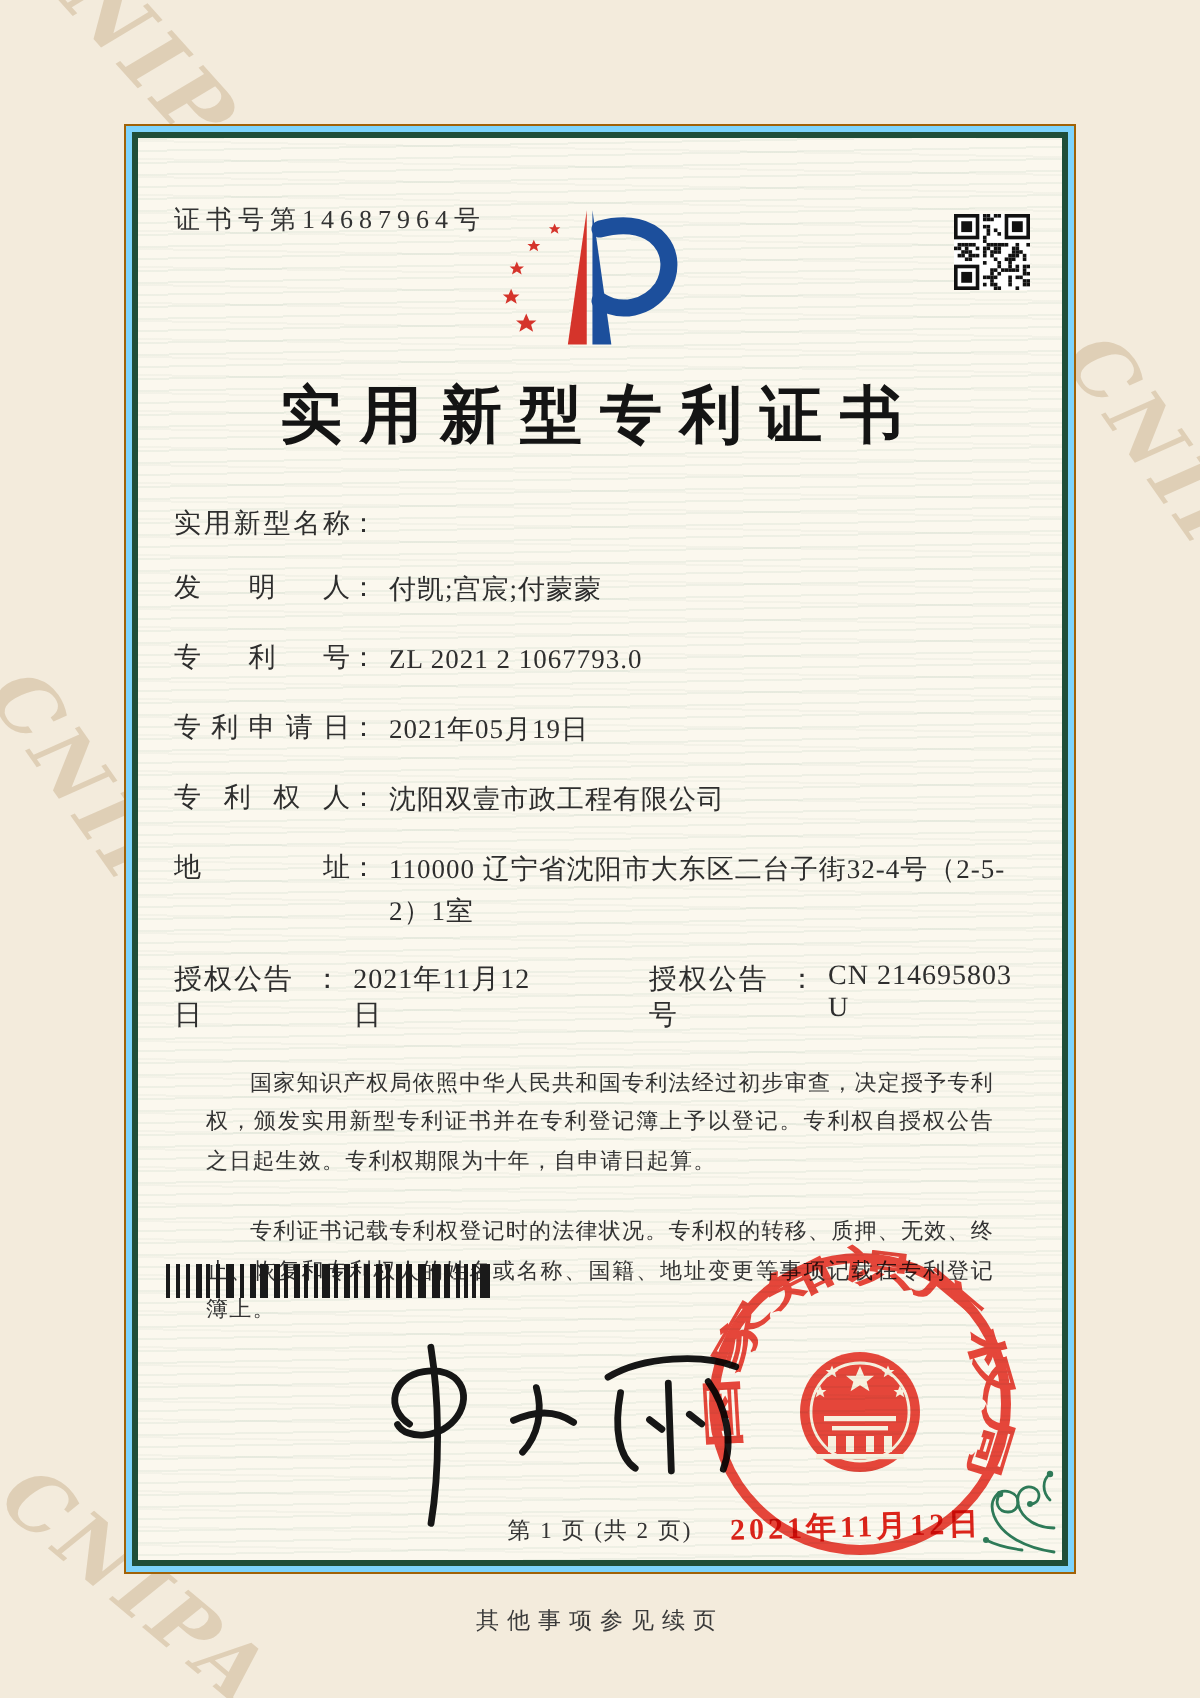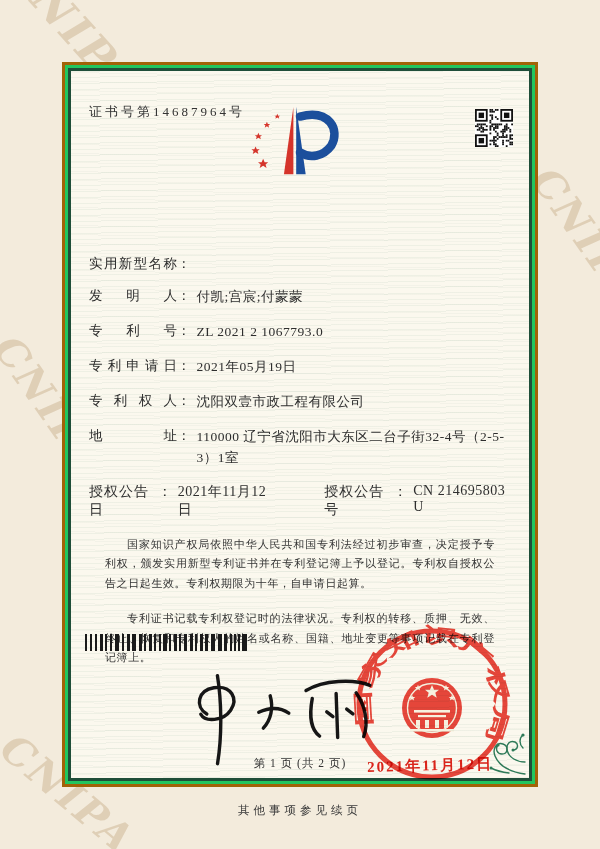--- a/index.html
+++ b/index.html
@@ -17,21 +17,21 @@
     color:rgba(186,156,112,0.35);
     letter-spacing:3px;white-space:nowrap;pointer-events:none;
   }
   .wm1{font-size:44px;left:-14px;top:2px;transform:rotate(48deg);}
   .wm2{font-size:40px;left:508px;top:214px;transform:rotate(55deg);}
   .wm3{font-size:40px;left:-30px;top:382px;transform:rotate(55deg);}
   .wm4{font-size:40px;left:-12px;top:770px;transform:rotate(40deg);}
   
   .frame{
     position:absolute;left:62px;top:62px;right:62px;bottom:62px;z-index:2;
-    border:3px solid #a16207;padding:3px;background:#22c55e;
+    border:1px solid #a16207;padding:3px;background:#7dd3fc;
   }
   .inner{
     position:relative;width:100%;height:100%;box-sizing:border-box;
     border:3px solid #1f4e39;
     background:
       repeating-linear-gradient(179deg, rgba(70,130,100,0.07) 0 1px, rgba(0,0,0,0) 1px 6px),
       repeating-linear-gradient(181deg, rgba(120,150,130,0.06) 0 1px, rgba(0,0,0,0) 1px 9px),
       #fbf8ee;
   }
   
@@ -227,20 +227,21 @@
         <rect x="10" y="19" width="1" height="1" fill="#111"></rect>
         <rect x="11" y="19" width="1" height="1" fill="#111"></rect>
         <rect x="15" y="19" width="1" height="1" fill="#111"></rect>
         <rect x="19" y="19" width="1" height="1" fill="#111"></rect>
         <rect x="20" y="19" width="1" height="1" fill="#111"></rect>
         <rect x="11" y="20" width="1" height="1" fill="#111"></rect>
         <rect x="12" y="20" width="1" height="1" fill="#111"></rect>
         <rect x="17" y="20" width="1" height="1" fill="#111"></rect>
       </svg>
 
+    <div class="title">实用新型专利证书</div>
 
     <div class="content">
       <div id="fields">
           <div class="frow">
             <span class="flabel">实用新型名称</span>
             <span class="fcolon">：</span>
           </div>
           <div class="frow">
             <span class="flabel">发明人</span>
             <span class="fcolon">：</span>
@@ -257,21 +258,21 @@
             <span class="fvalue">2021年05月19日</span>
           </div>
           <div class="frow">
             <span class="flabel">专利权人</span>
             <span class="fcolon">：</span>
             <span class="fvalue">沈阳双壹市政工程有限公司</span>
           </div>
           <div class="frow">
             <span class="flabel">地址</span>
             <span class="fcolon">：</span>
-            <span class="fvalue">110000 辽宁省沈阳市大东区二台子街32-4号（2-5-3）1室</span>
+            <span class="fvalue">110000 辽宁省沈阳市大东区二台子街32-4号（2-5-2）1室</span>
           </div>
         </div>
 
       <div class="grant-row">
         <div class="grant-pair">
           <span class="glabel">授权公告日</span>
             <span>：</span>
           <span class="gvalue">2021年11月12日</span>
         </div>
         <div class="grant-pair second">

